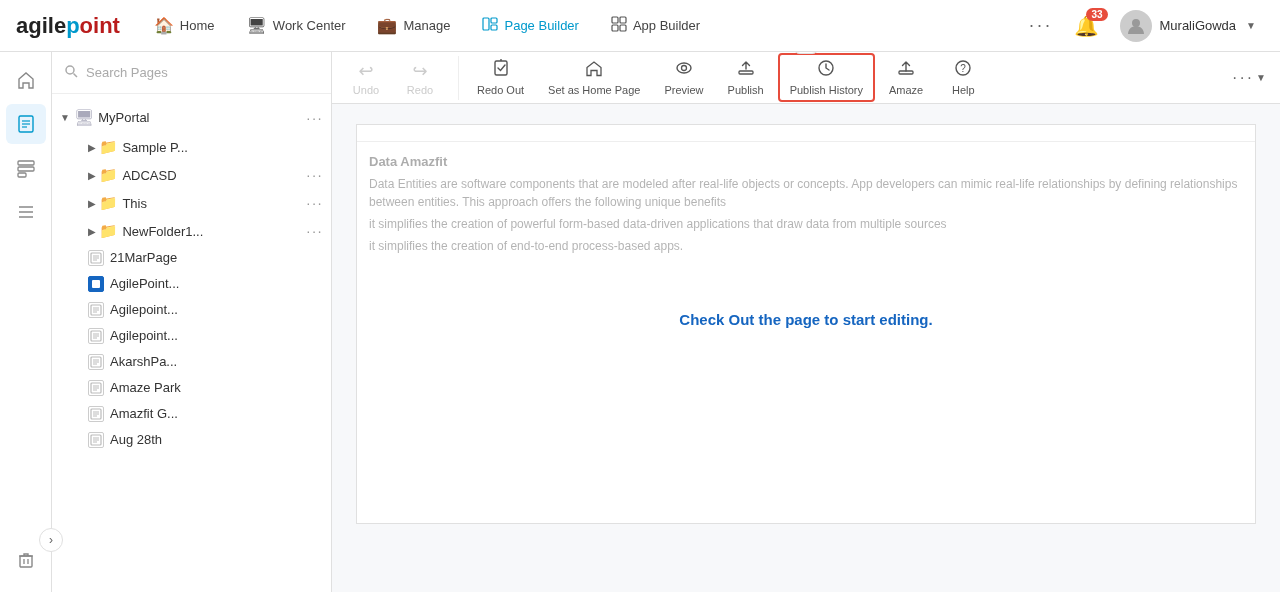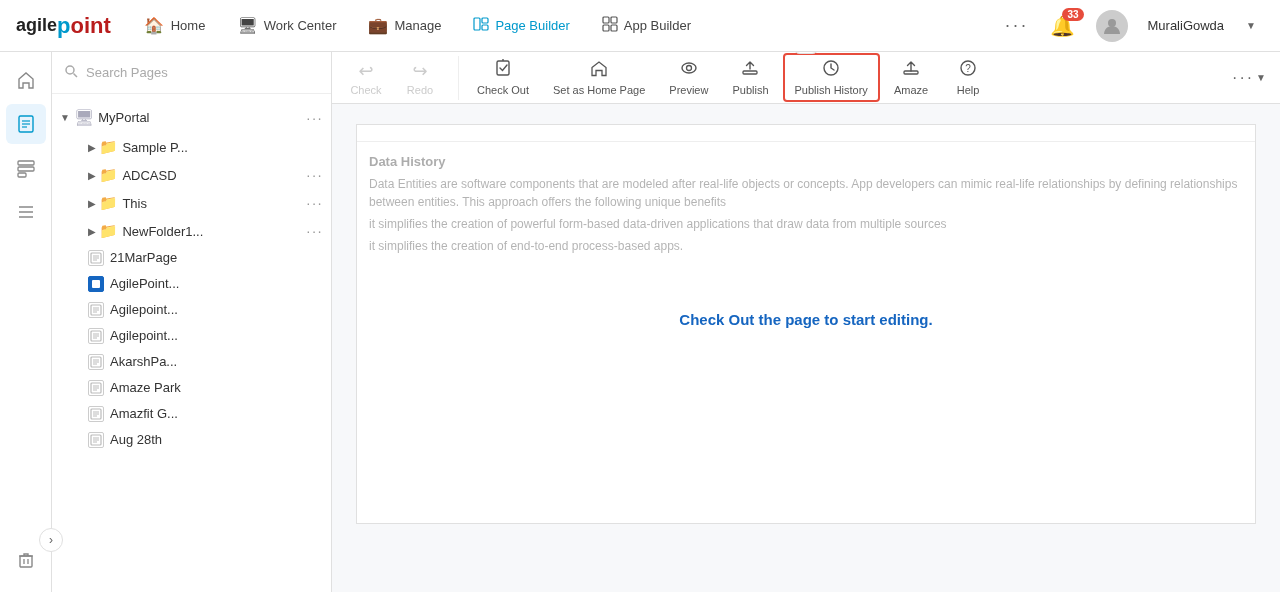--- a/index.html
+++ b/index.html
@@ -68,21 +68,21 @@
       font-size: 10px;
       font-weight: 700;
       border-radius: 10px;
       padding: 1px 5px;
       min-width: 18px;
       text-align: center;
     }
     .user-area {
       display: flex;
       align-items: center;
-      gap: 20px;
+      gap: 8px;
       cursor: pointer;
       padding: 4px 8px;
       border-radius: 4px;
     }
     .user-avatar {
       width: 32px;
       height: 32px;
       border-radius: 50%;
       background: #ccc;
       display: flex;
@@ -342,21 +342,21 @@
 
     
     .tree-content::-webkit-scrollbar { width: 4px; }
     .tree-content::-webkit-scrollbar-thumb { background: #ddd; border-radius: 2px; }
   </style>
 </head>
 <body>
 
 <nav class="top-nav">
   <a class="logo" href="#">
-    <span style="font-size:18px; font-weight:700; color:#222;">agile</span>
+    <span style="font-size:22px; font-weight:700; color:#222;">agile</span>
       <span style="font-size:22px; font-weight:700; color:#0099cc;">p</span>
       <span style="font-size:22px; font-weight:700; color:#b91c1c;">oint</span>
   </a>
   <div class="nav-items">
     <div class="nav-item">
       <span class="nav-icon">🏠</span>
       <span>Home</span>
     </div>
     <div class="nav-item">
       <span class="nav-icon">🖥</span>
@@ -578,37 +578,37 @@
   </div>
 
   <div class="content-area">
 
     <div class="toolbar">
       <div class="toolbar-collapse-btn">▲</div>
 
       <div class="toolbar-group">
         <div class="tb-btn disabled">
           <span class="tb-icon">↩</span>
-          <span class="tb-label">Check</span>
+          <span class="tb-label">Undo</span>
         </div>
         <div class="tb-btn disabled">
           <span class="tb-icon">↪</span>
           <span class="tb-label">Redo</span>
         </div>
       </div>
 
       <div class="tb-btn">
         <span class="tb-icon">
           <svg width="18" height="18" viewBox="0 0 18 18" fill="none">
               <rect x="3" y="2" width="12" height="14" rx="1.5" stroke="#555" stroke-width="1.4"></rect>
               <path d="M6 9l2.5 2.5L13 6" stroke="#555" stroke-width="1.4" stroke-linecap="round"></path>
               <path d="M9 2v-2" stroke="#555" stroke-width="1.4"></path>
             </svg>
         </span>
-        <span class="tb-label">Check Out</span>
+        <span class="tb-label">Redo Out</span>
       </div>
 
       <div class="tb-btn">
         <span class="tb-icon">
           <svg width="18" height="18" viewBox="0 0 18 18" fill="none">
               <path d="M2 8.5L9 3l7 5.5v8H12v-5H6v5H2V8.5z" stroke="#555" stroke-width="1.3" fill="none"></path>
             </svg>
         </span>
         <span class="tb-label">Set as Home Page</span>
       </div>
@@ -666,21 +666,21 @@
       <div class="toolbar-more">
         <span style="font-size:16px; color:#666; letter-spacing:2px;">···</span>
         <span style="font-size:10px; color:#666;">▼</span>
       </div>
     </div>
 
     <div class="page-canvas">
       <div class="canvas-content">
         <div class="canvas-top-bar"></div>
         <div class="canvas-body">
-          <strong>Data History</strong>
+          <strong>Data Amazfit</strong>
           <p>Data Entities are software components that are modeled after real-life objects or concepts. App developers can mimic real-life relationships by defining relationships between entities. This approach offers the following unique benefits</p>
           <p>it simplifies the creation of powerful form-based data-driven applications that draw data from multiple sources</p>
           <p>it simplifies the creation of end-to-end process-based apps.</p>
         </div>
         <div class="checkout-message">Check Out the page to start editing.</div>
       </div>
     </div>
 
   </div>
 </div>

